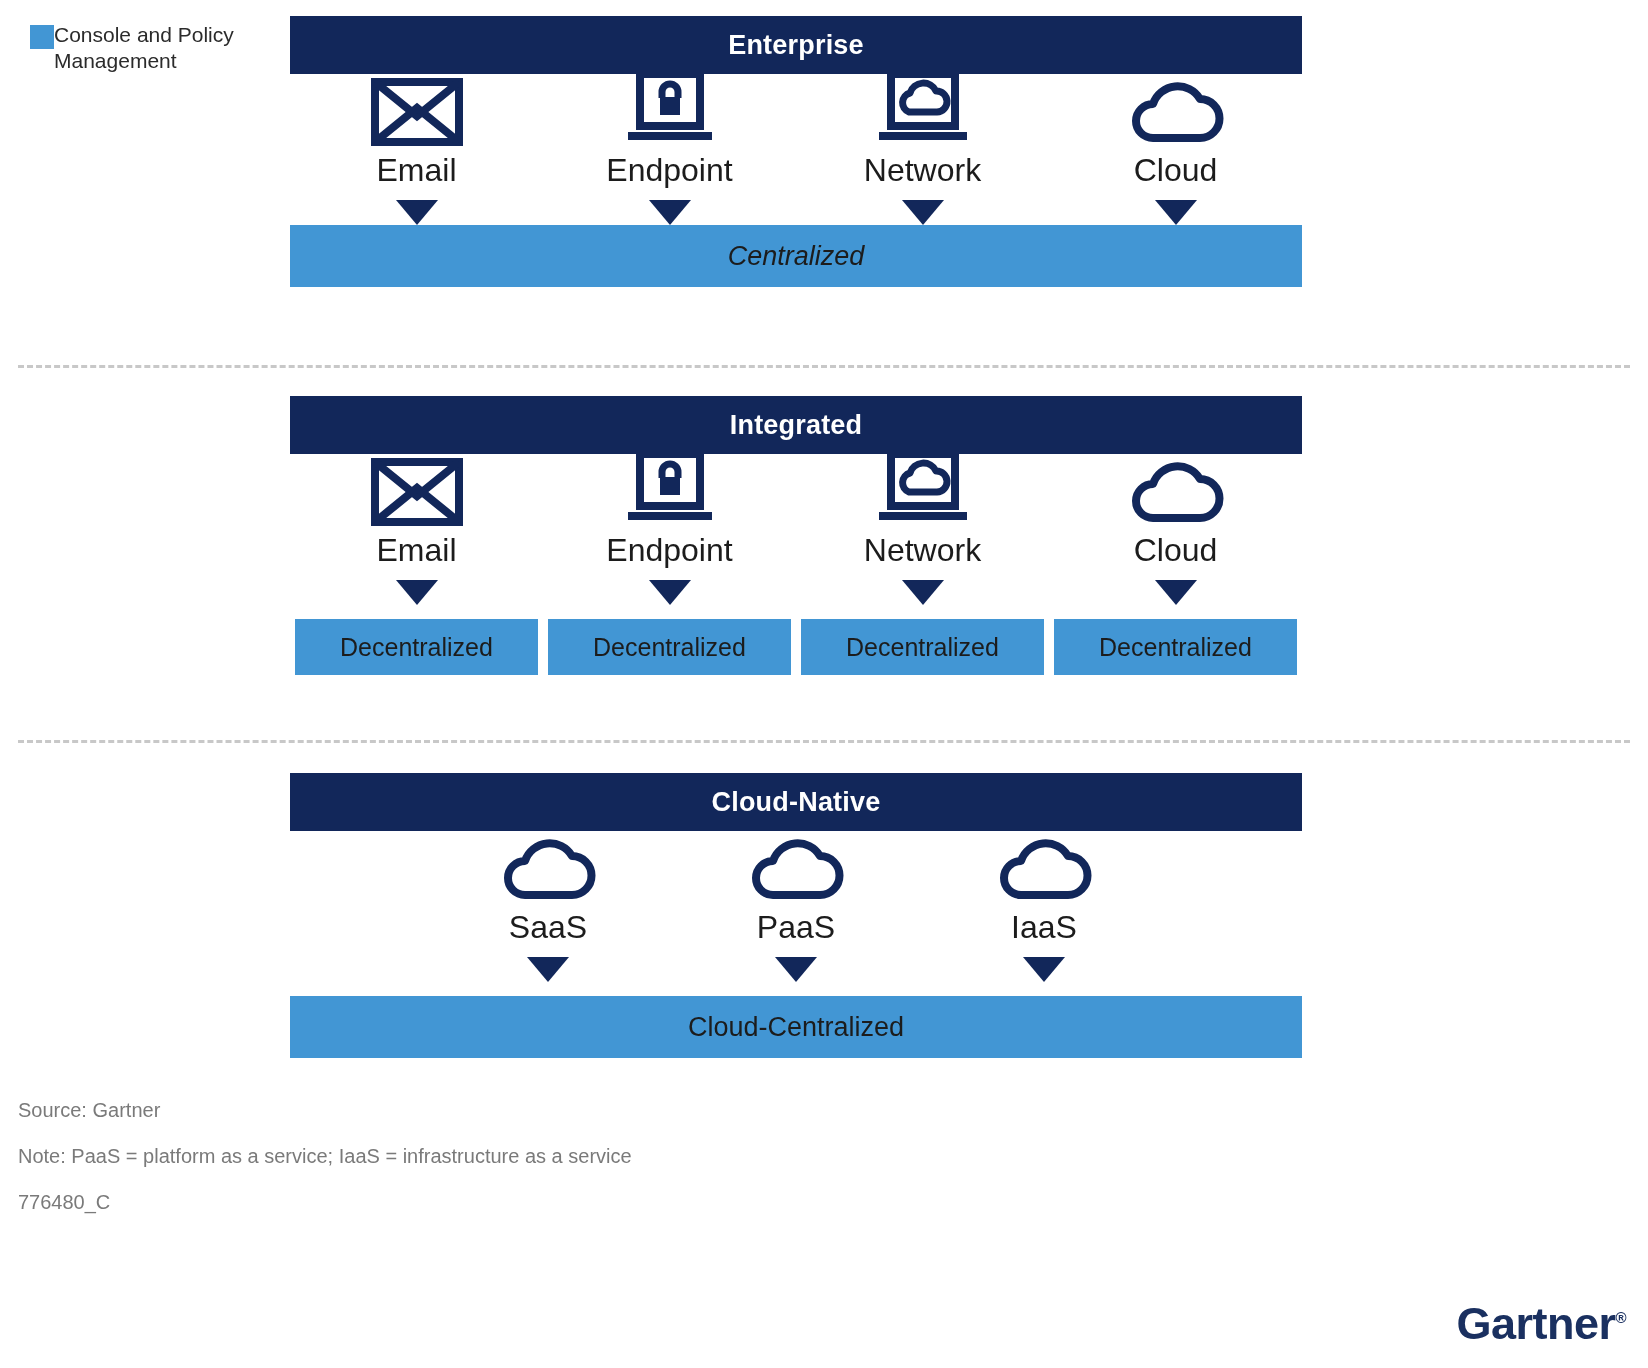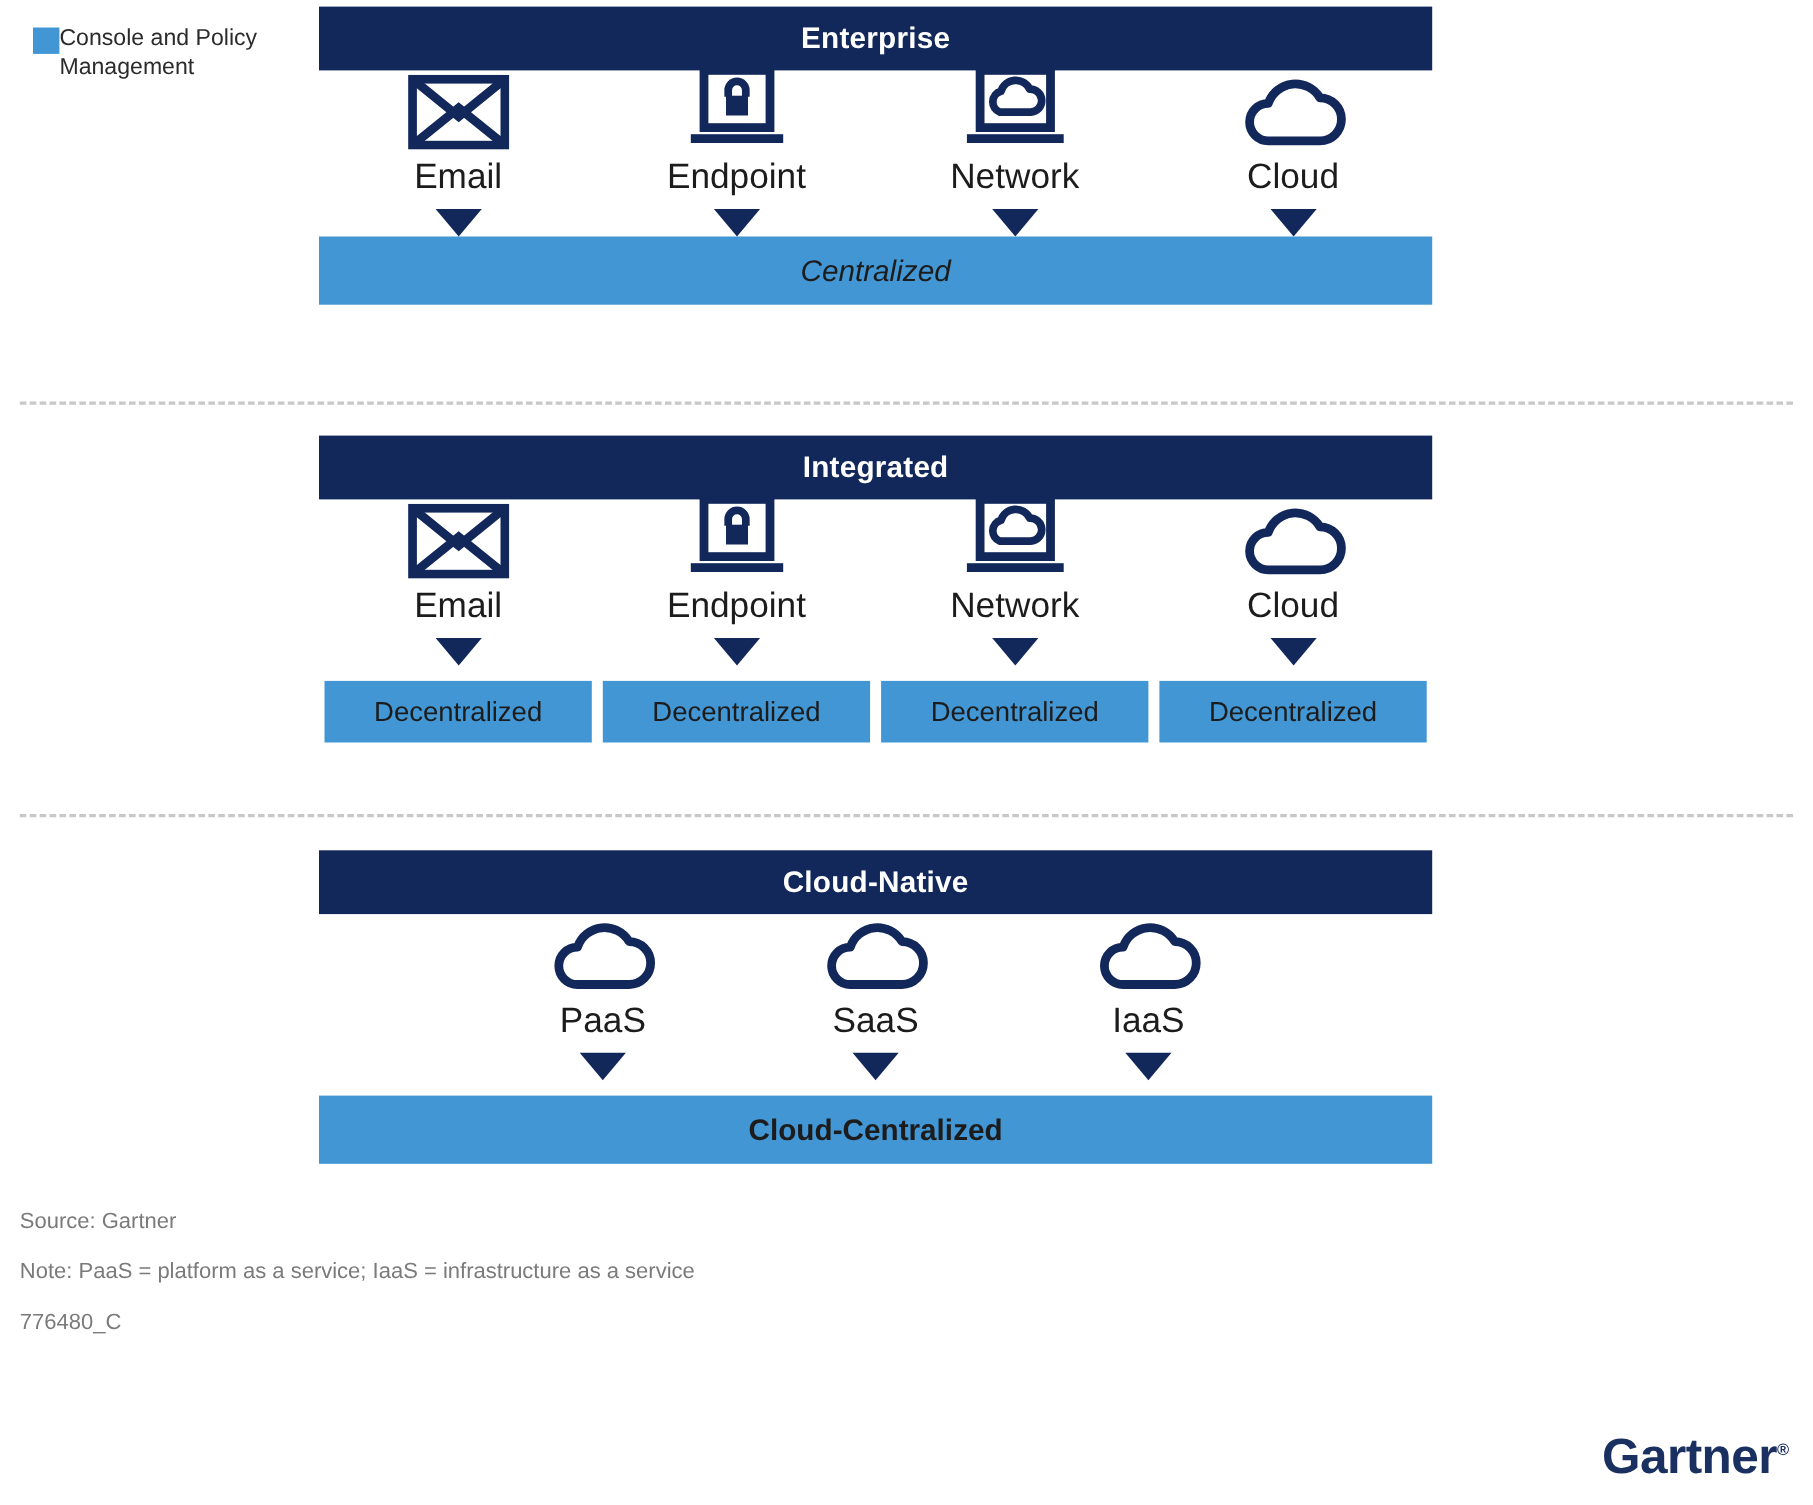--- a/index.html
+++ b/index.html
@@ -144,21 +144,21 @@
   }
 </style>
 </head>
 <body>
 
 <div class="legend">
   <div class="legend-swatch"></div>
   <div class="legend-label">Console and Policy Management</div>
 </div>
 
-<div class="section" id="sec-enterprise" style="top:6px;">
+<div class="section" id="sec-enterprise" style="top:16px;">
   <div class="band-header">Enterprise</div>
 
   <div class="icon-row">
     <div class="icon-cell" style="width:253px;">
       <div class="icon-glyph">
         <svg width="92" height="68" viewBox="0 0 92 68" aria-hidden="true">
           <rect x="4" y="4" width="84" height="60" fill="none" stroke="#12275a" stroke-width="8"></rect>
           <path d="M4 4 L46 38 L88 4" fill="none" stroke="#12275a" stroke-width="8"></path>
           <path d="M4 64 L46 30 L88 64" fill="none" stroke="#12275a" stroke-width="8"></path>
         </svg>
@@ -281,46 +281,46 @@
 <div class="section" id="sec-cloudnative" style="top:773px;">
   <div class="band-header">Cloud-Native</div>
 
   <div class="icon-row" style="padding-left:0px;">
     <div class="icon-cell" style="width:248px;">
       <div class="icon-glyph">
         <svg width="106" height="72" viewBox="0 0 106 72" aria-hidden="true">
           <path d="M30 64 a17 17 0 0 1 0 -34 a26 26 0 0 1 47 -5 a16 16 0 0 1 0 39 z" fill="none" stroke="#12275a" stroke-width="8" stroke-linejoin="round"></path>
         </svg>
       </div>
+      <div class="icon-label">SaaS</div>
+      <div class="arrow-down"></div>
+    </div>
+
+    <div class="icon-cell" style="width:248px;">
+      <div class="icon-glyph">
+        <svg width="106" height="72" viewBox="0 0 106 72" aria-hidden="true">
+          <path d="M30 64 a17 17 0 0 1 0 -34 a26 26 0 0 1 47 -5 a16 16 0 0 1 0 39 z" fill="none" stroke="#12275a" stroke-width="8" stroke-linejoin="round"></path>
+        </svg>
+      </div>
       <div class="icon-label">PaaS</div>
       <div class="arrow-down"></div>
     </div>
 
     <div class="icon-cell" style="width:248px;">
       <div class="icon-glyph">
         <svg width="106" height="72" viewBox="0 0 106 72" aria-hidden="true">
           <path d="M30 64 a17 17 0 0 1 0 -34 a26 26 0 0 1 47 -5 a16 16 0 0 1 0 39 z" fill="none" stroke="#12275a" stroke-width="8" stroke-linejoin="round"></path>
         </svg>
       </div>
-      <div class="icon-label">SaaS</div>
-      <div class="arrow-down"></div>
-    </div>
-
-    <div class="icon-cell" style="width:248px;">
-      <div class="icon-glyph">
-        <svg width="106" height="72" viewBox="0 0 106 72" aria-hidden="true">
-          <path d="M30 64 a17 17 0 0 1 0 -34 a26 26 0 0 1 47 -5 a16 16 0 0 1 0 39 z" fill="none" stroke="#12275a" stroke-width="8" stroke-linejoin="round"></path>
-        </svg>
-      </div>
       <div class="icon-label">IaaS</div>
       <div class="arrow-down"></div>
     </div>
   </div>
 
-  <div class="blue-bar" style="margin-top:14px;font-weight:bold;">Cloud-Centralized</div>
+  <div class="blue-bar" style="margin-top:14px;">Cloud-Centralized</div>
 </div>
 
 <div class="footnotes">
   <div>Source: Gartner</div>
   <div>Note: PaaS = platform as a service; IaaS = infrastructure as a service</div>
   <div>776480_C</div>
 </div>
 
 <div class="brand"><span>Gartner</span><sup>®</sup></div>
 

